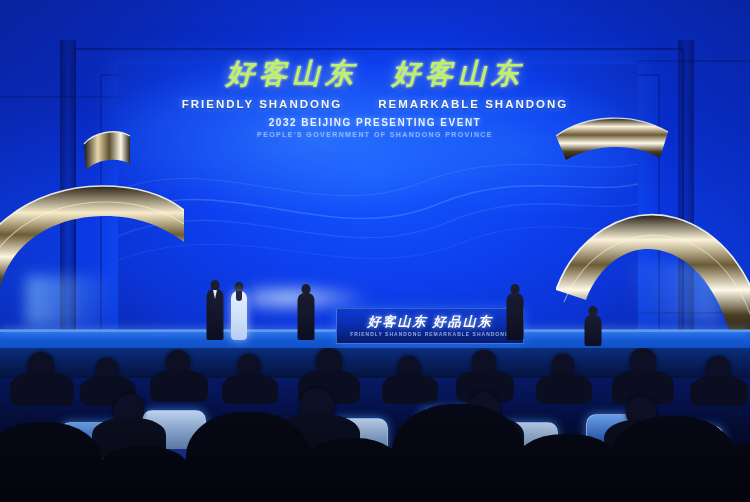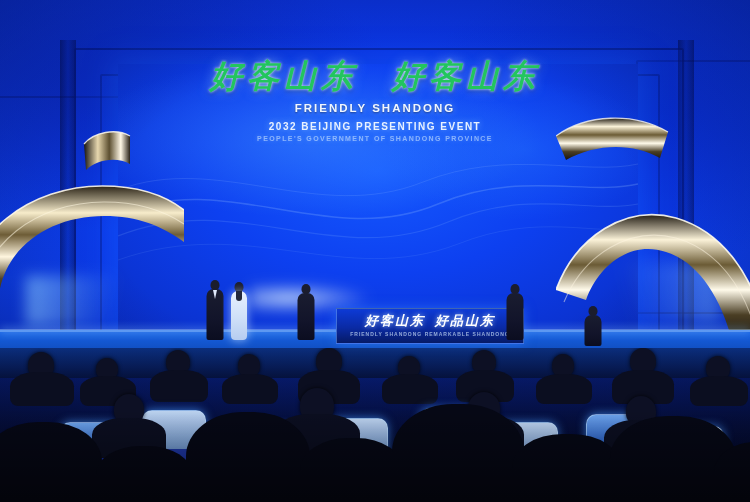--- a/index.html
+++ b/index.html
@@ -98,25 +98,25 @@
     z-index: 6;
   }
   .calligraphy-row {
     display: flex;
     justify-content: center;
     align-items: baseline;
     gap: 34px;
   }
   .calligraphy {
     font-family: "Liberation Serif", "DejaVu Serif", serif;
-    font-size: 32px;
+    font-size: 28px;
     font-weight: 700;
     font-style: italic;
     letter-spacing: 5px;
-    color: #22c55e;
+    color: #bef264;
     text-shadow:
       0 0 3px rgba(255,255,255,0.85),
       0 0 12px rgba(150,200,255,0.8),
       0 2px 5px rgba(0,20,90,0.6);
     white-space: nowrap;
     line-height: 1;
   }
   .latin-row {
     display: flex;
     justify-content: center;
@@ -218,21 +218,21 @@
     border: 1px solid rgba(120,175,255,0.5);
     box-shadow: 0 0 12px rgba(60,140,255,0.5);
     z-index: 10;
     overflow: hidden;
     display: flex;
     flex-direction: column;
     align-items: center;
     justify-content: center;
   }
   .podium-cn {
-    font-family: Liberation Mono, monospace;
+    font-family: Liberation Serif, serif;
     font-style: italic;
     font-weight: 700;
     font-size: 13px;
     letter-spacing: 2px;
     color: #ffffff;
     text-shadow: 0 0 5px rgba(180,215,255,0.9);
     white-space: nowrap;
     line-height: 1;
   }
   .podium-en {
@@ -432,20 +432,21 @@
     <ellipse cx="250" cy="114" rx="190" ry="16" fill="rgba(200,240,255,0.28)"></ellipse>
   </svg>
 
   <div class="title-block">
     <div class="calligraphy-row">
       <div class="calligraphy">好客山东</div>
       <div class="calligraphy">好客山东</div>
     </div>
     <div class="latin-row">
       <div class="latin-sub">FRIENDLY SHANDONG</div>
+      <div class="latin-sub">REMARKABLE SHANDONG</div>
     </div>
     <div class="event-en">2032 BEIJING PRESENTING EVENT</div>
     <div class="org-en">PEOPLE'S GOVERNMENT OF SHANDONG PROVINCE</div>
   </div>
 
   <svg class="ribbon left" viewBox="0 0 250 320">
     <defs>
       <linearGradient id="gold-l" x1="0" y1="0" x2="0" y2="1">
         <stop offset="0%" stop-color="#2b2417"></stop>
         <stop offset="22%" stop-color="#f7eccb"></stop>

